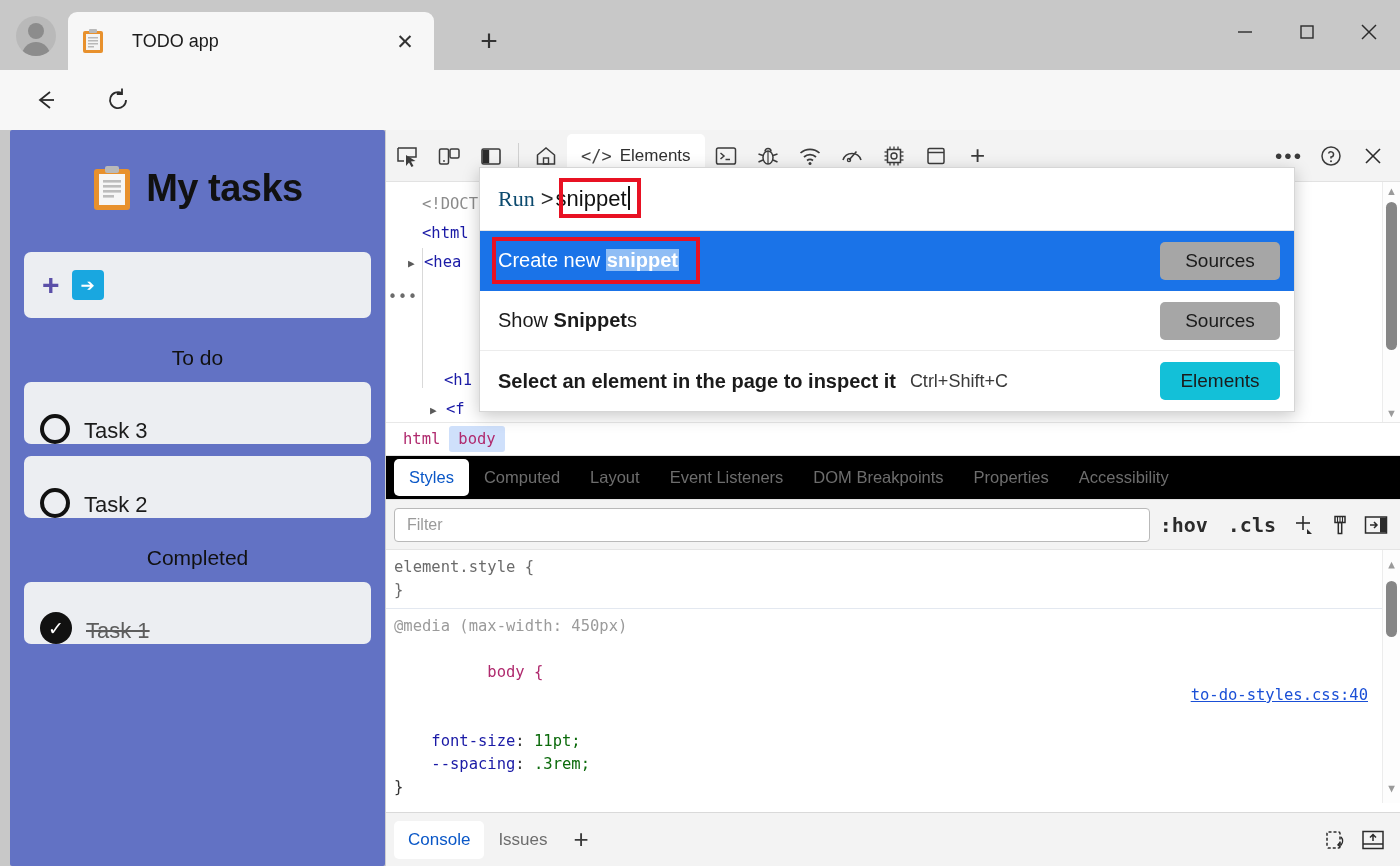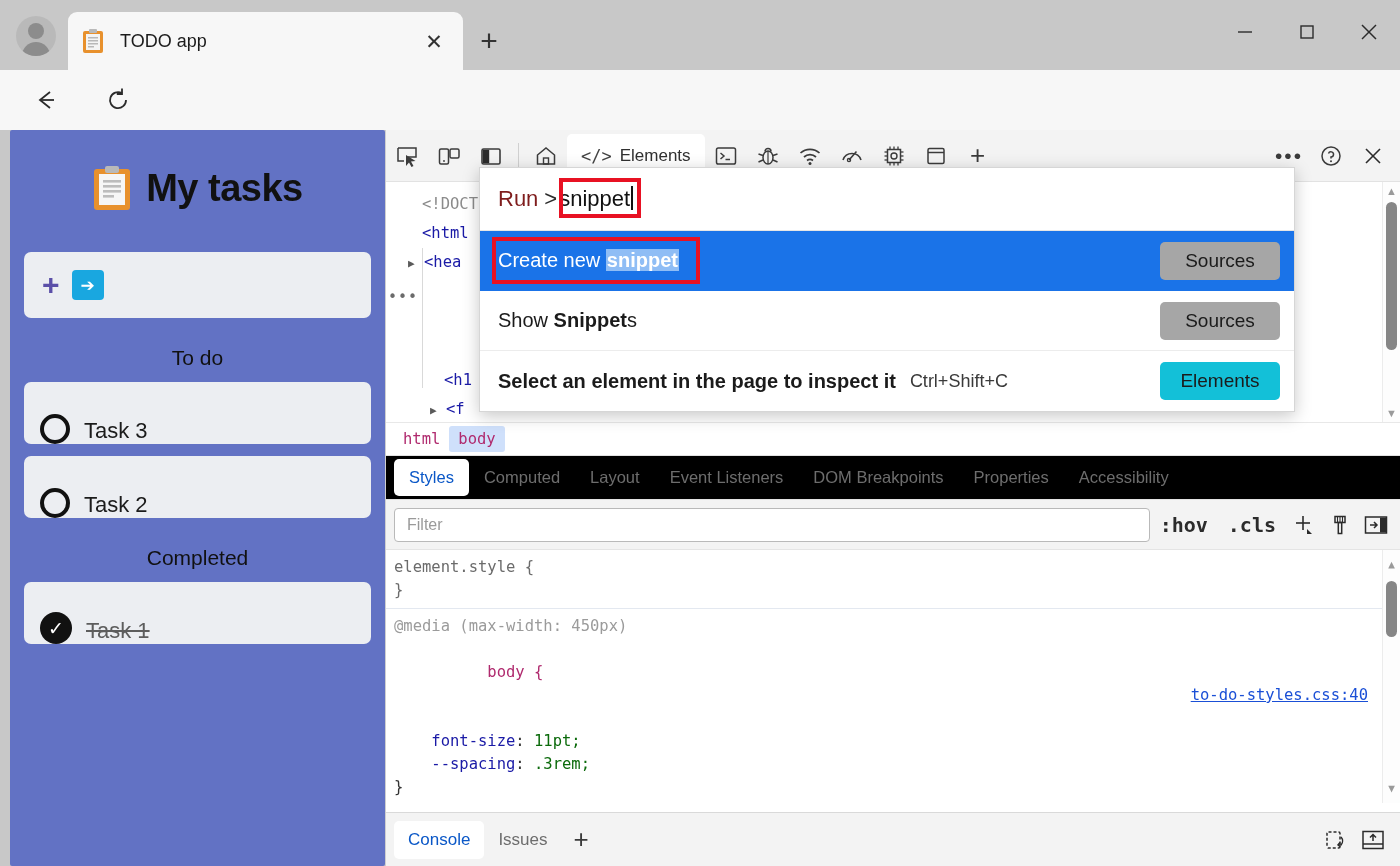--- a/index.html
+++ b/index.html
@@ -19,23 +19,23 @@
 
   .profile-btn {
     position:absolute; left:8px; top:8px; width:56px; height:56px;
     display:flex; align-items:center; justify-content:center;
   }
   .avatar-circle { width:40px; height:40px; border-radius:50%; background:#b9b9b9; position:relative; overflow:hidden; }
   .avatar-circle::before { content:""; position:absolute; left:12px; top:7px; width:16px; height:16px; border-radius:50%; background:#8c8c8c; }
   .avatar-circle::after { content:""; position:absolute; left:6px; top:26px; width:28px; height:20px; border-radius:14px 14px 0 0; background:#8c8c8c; }
 
   .tab {
-    position:absolute; left:68px; top:12px; width:395px; height:58px;
+    position:absolute; left:68px; top:12px; width:366px; height:58px;
     background:#f7f7f7; border-radius:9px 9px 0 0;
-    display:flex; align-items:center; padding:16px 14px;
+    display:flex; align-items:center; padding:16px 14px;gap:12px;
   }
   .tab-favicon { width:22px; height:26px; margin-right:16px; position:relative; flex:0 0 auto;}
   .tab-title { font-size:18px; color:#1b1b1b; flex:1 1 auto; white-space:nowrap; overflow:hidden;}
   .tab-close {
     width:30px; height:30px; display:flex; align-items:center; justify-content:center;
     font-size:21px; color:#333; font-family:"Liberation Sans", sans-serif; line-height:1;
   }
   .newtab-btn {
     position:absolute; left:470px; top:22px; width:38px; height:38px;
     display:flex; align-items:center; justify-content:center; font-size:30px; color:#333; font-weight:300;
@@ -165,21 +165,21 @@
   .dr-right { margin-left:auto; display:flex; align-items:center; padding-right:10px; }
 
   
   #palette {
     position:absolute; left:479px; top:167px; width:816px; height:245px;
     background:#fff; border:1px solid #d6d6d6;
     box-shadow:0 4px 16px rgba(0,0,0,.22);
     z-index:50;
   }
   .pal-input-row { height:62px; display:flex; align-items:center; padding-left:18px; position:relative;}
-  .pal-run { font-size:22px; color:#7f1d1d; }
+  .pal-run { font-size:22px; color:#0c4a6e;font-family:Liberation Serif, serif; }
   .pal-gt { font-size:22px; color:#2b2b2b; margin:0 2px 0 6px;}
   .pal-query {
     font-size:22px; color:#111; position:relative;
   }
   .pal-caret {
     display:inline-block; width:2px; height:24px; background:#111; vertical-align:-4px; margin-left:1px;
   }
   .pal-hl-box {
     position:absolute; left:79px; top:10px; width:82px; height:40px;
     border:4px solid #e81123; pointer-events:none;

